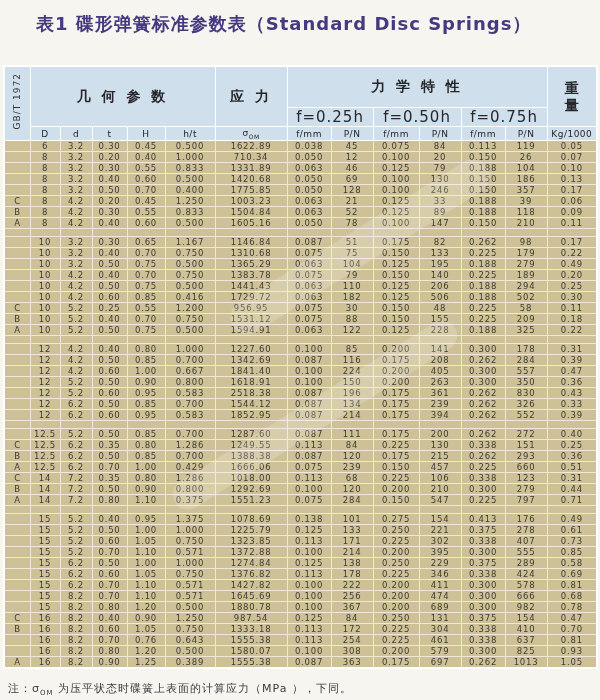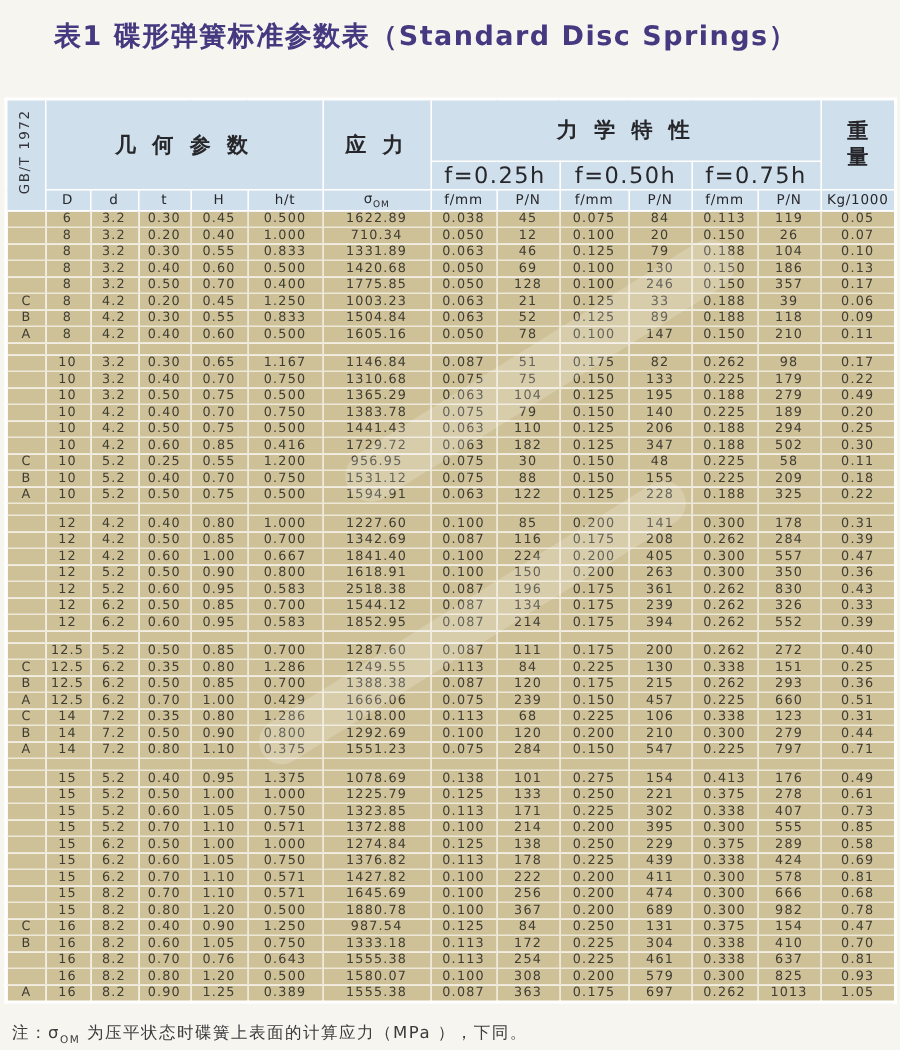--- a/index.html
+++ b/index.html
@@ -352,21 +352,21 @@
           <td class="type-cell"></td>
           <td>10</td>
           <td>4.2</td>
           <td>0.60</td>
           <td>0.85</td>
           <td>0.416</td>
           <td>1729.72</td>
           <td>0.063</td>
           <td>182</td>
           <td>0.125</td>
-          <td>347</td>
+          <td>506</td>
           <td>0.188</td>
           <td>502</td>
           <td>0.30</td>
         </tr>
         <tr>
           <td class="type-cell">C</td>
           <td>10</td>
           <td>5.2</td>
           <td>0.25</td>
           <td>0.55</td>
@@ -768,21 +768,21 @@
           <td class="type-cell"></td>
           <td>15</td>
           <td>6.2</td>
           <td>0.60</td>
           <td>1.05</td>
           <td>0.750</td>
           <td>1376.82</td>
           <td>0.113</td>
           <td>178</td>
           <td>0.225</td>
-          <td>439</td>
+          <td>346</td>
           <td>0.338</td>
           <td>424</td>
           <td>0.69</td>
         </tr>
         <tr>
           <td class="type-cell"></td>
           <td>15</td>
           <td>6.2</td>
           <td>0.70</td>
           <td>1.10</td>

